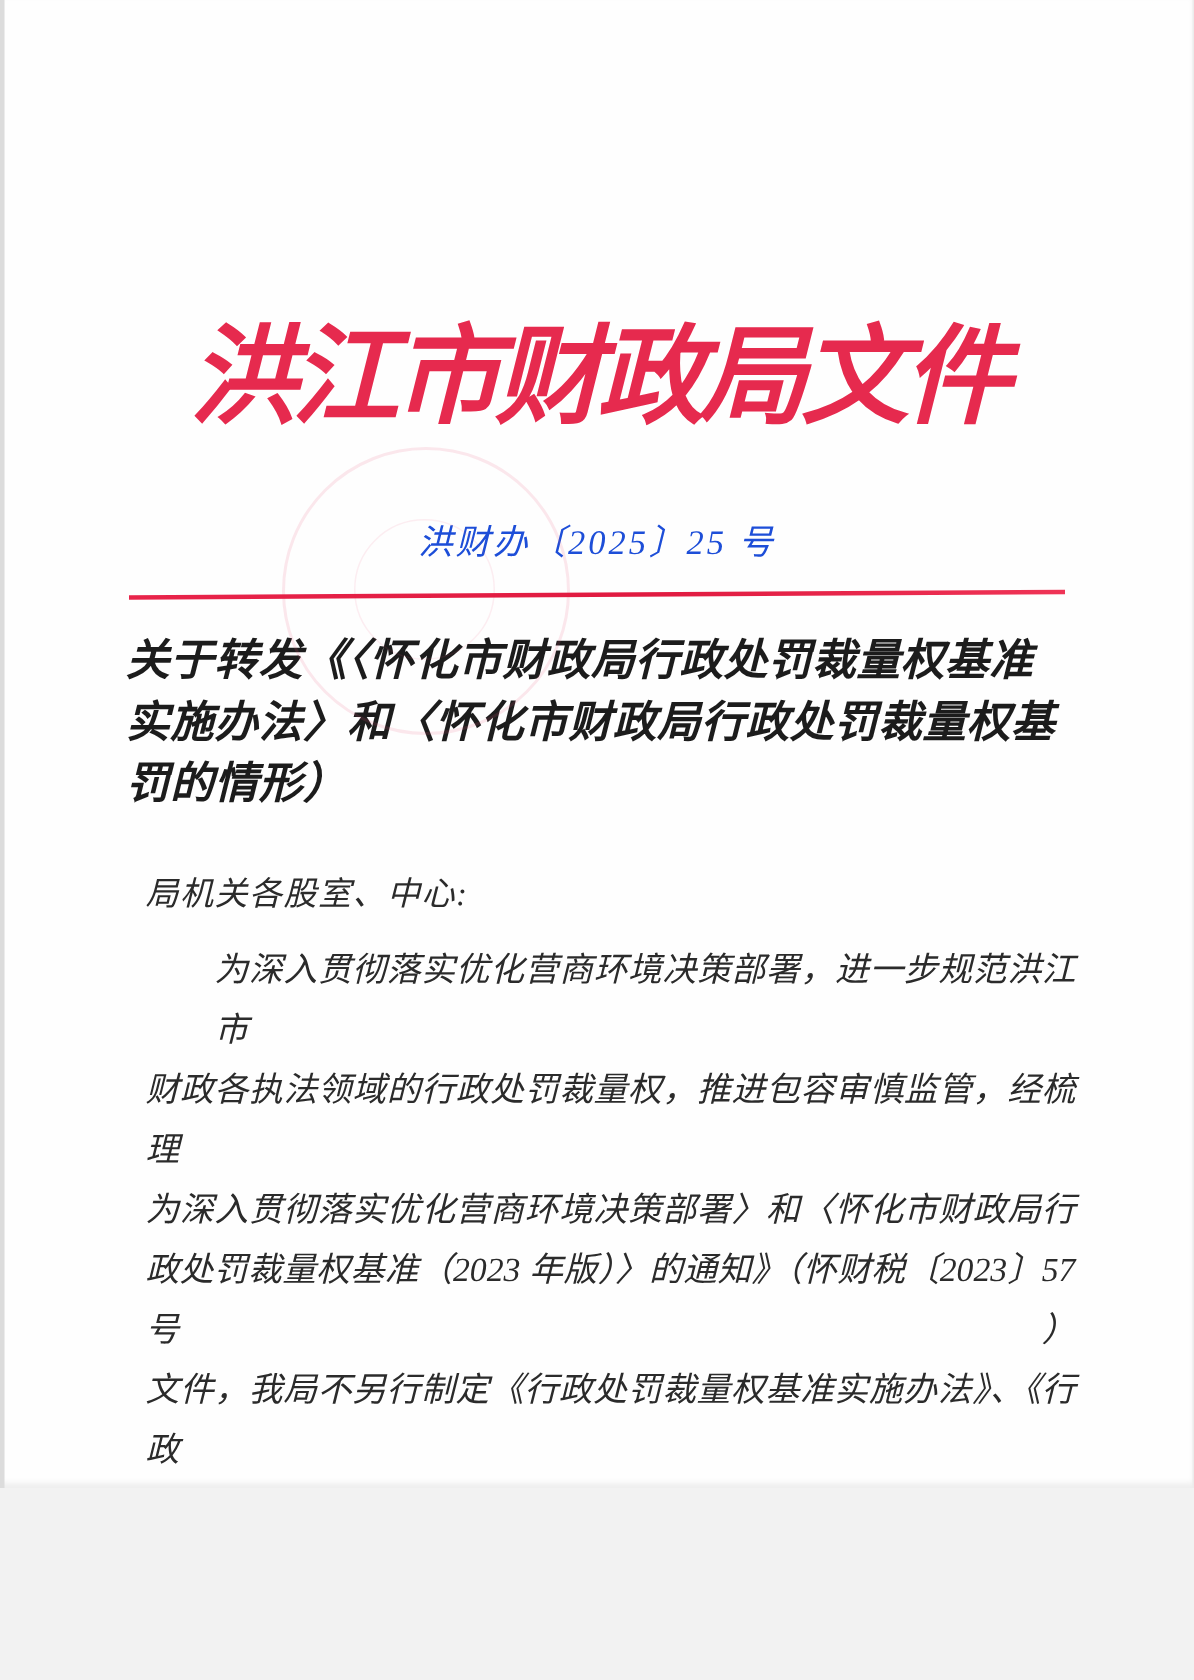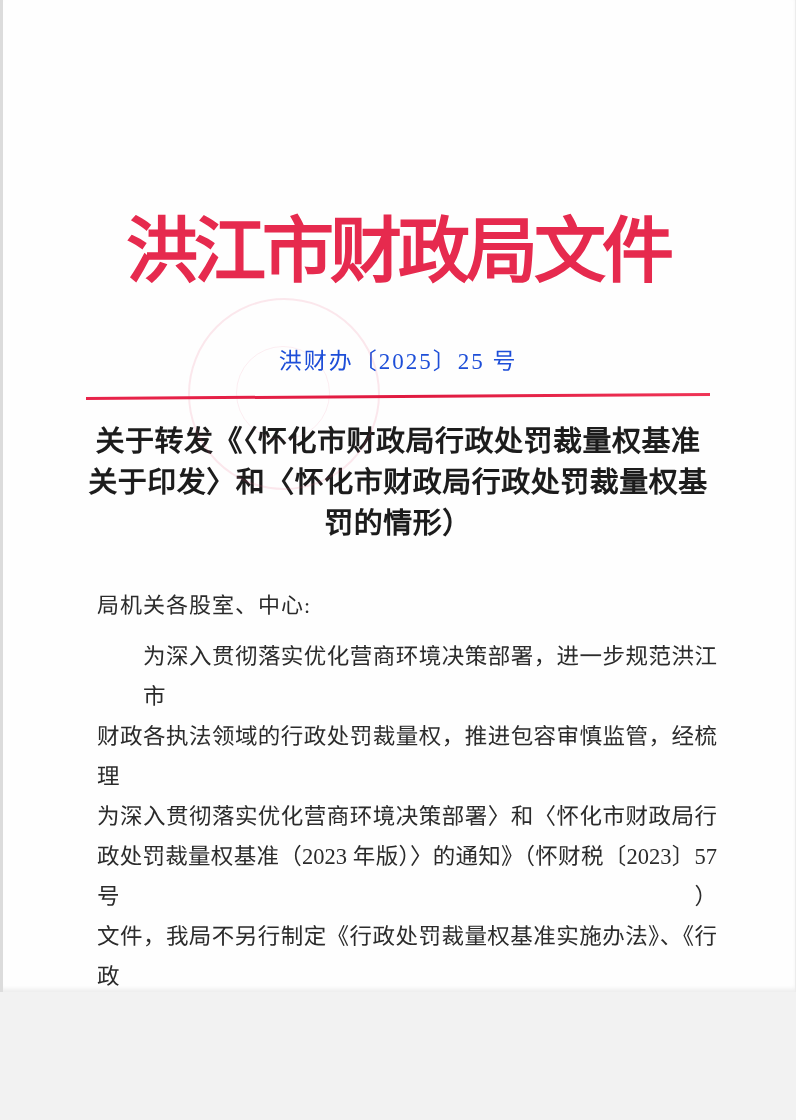--- a/index.html
+++ b/index.html
@@ -10,20 +10,21 @@
   }
   html,body{margin:0;padding:0;background:#f2f2f2;}
   .page{
     position:relative;
     width:796px;height:992px;
     margin:0 auto;
     background:#fefefe;
     box-shadow:inset 3px 0 0 #dcdcdc, inset -1px 0 0 #ececec, inset 0 -3px 4px rgba(0,0,0,0.07);
     overflow:hidden;
     font-family:"Liberation Serif","DejaVu Serif",serif;
+    font-style:italic;
   }
   .seal{
     position:absolute;left:188px;top:298px;width:188px;height:188px;
     border:2px solid rgba(233,92,128,0.14);
     border-radius:50%;
     pointer-events:none;
   }
   .seal-inner{
     position:absolute;left:236px;top:346px;width:92px;height:92px;
     border:1px solid rgba(233,92,128,0.10);
@@ -56,25 +57,24 @@
     transform:rotate(-0.35deg);
   }
   .doc-title{
     width:628px;
     margin:23px auto 0 auto;
     font-family:"Liberation Sans","DejaVu Sans",sans-serif;
     font-weight:600;
     font-size:29px;
     line-height:41px;
     color:var(--title-black);
-    text-align:center;
     letter-spacing:0.5px;
   }
   .salutation{
-    margin:47px 0 0 97px;
+    margin:37px 0 0 97px;
     font-size:22px;
     line-height:30px;
     color:var(--body-black);
     letter-spacing:1px;
   }
   .doc-body{
     width:620px;
     margin:16px 0 0 97px;
     font-size:22.5px;
     color:var(--body-black);
@@ -96,21 +96,21 @@
   <div class="seal-inner"></div>
 
   <h1 class="header-title">洪江市财政局文件</h1>
 
   <div class="doc-number">洪财办〔2025〕25 号</div>
 
   <div class="red-divider"></div>
 
   <div class="doc-title">
     <div>关于转发《〈怀化市财政局行政处罚裁量权基准</div>
-    <div>关于印发〉和〈怀化市财政局行政处罚裁量权基</div>
+    <div>实施办法〉和〈怀化市财政局行政处罚裁量权基</div>
     <div>罚的情形）</div>
   </div>
 
   <div class="salutation">局机关各股室、中心:</div>
 
   <div class="doc-body">
     <div class="body-line first">为深入贯彻落实优化营商环境决策部署，进一步规范洪江市</div>
     <div class="body-line">财政各执法领域的行政处罚裁量权，推进包容审慎监管，经梳理</div>
     <div class="body-line">为深入贯彻落实优化营商环境决策部署〉和〈怀化市财政局行</div>
     <div class="body-line">政处罚裁量权基准（2023 年版）〉的通知》（怀财税〔2023〕57 号）</div>

